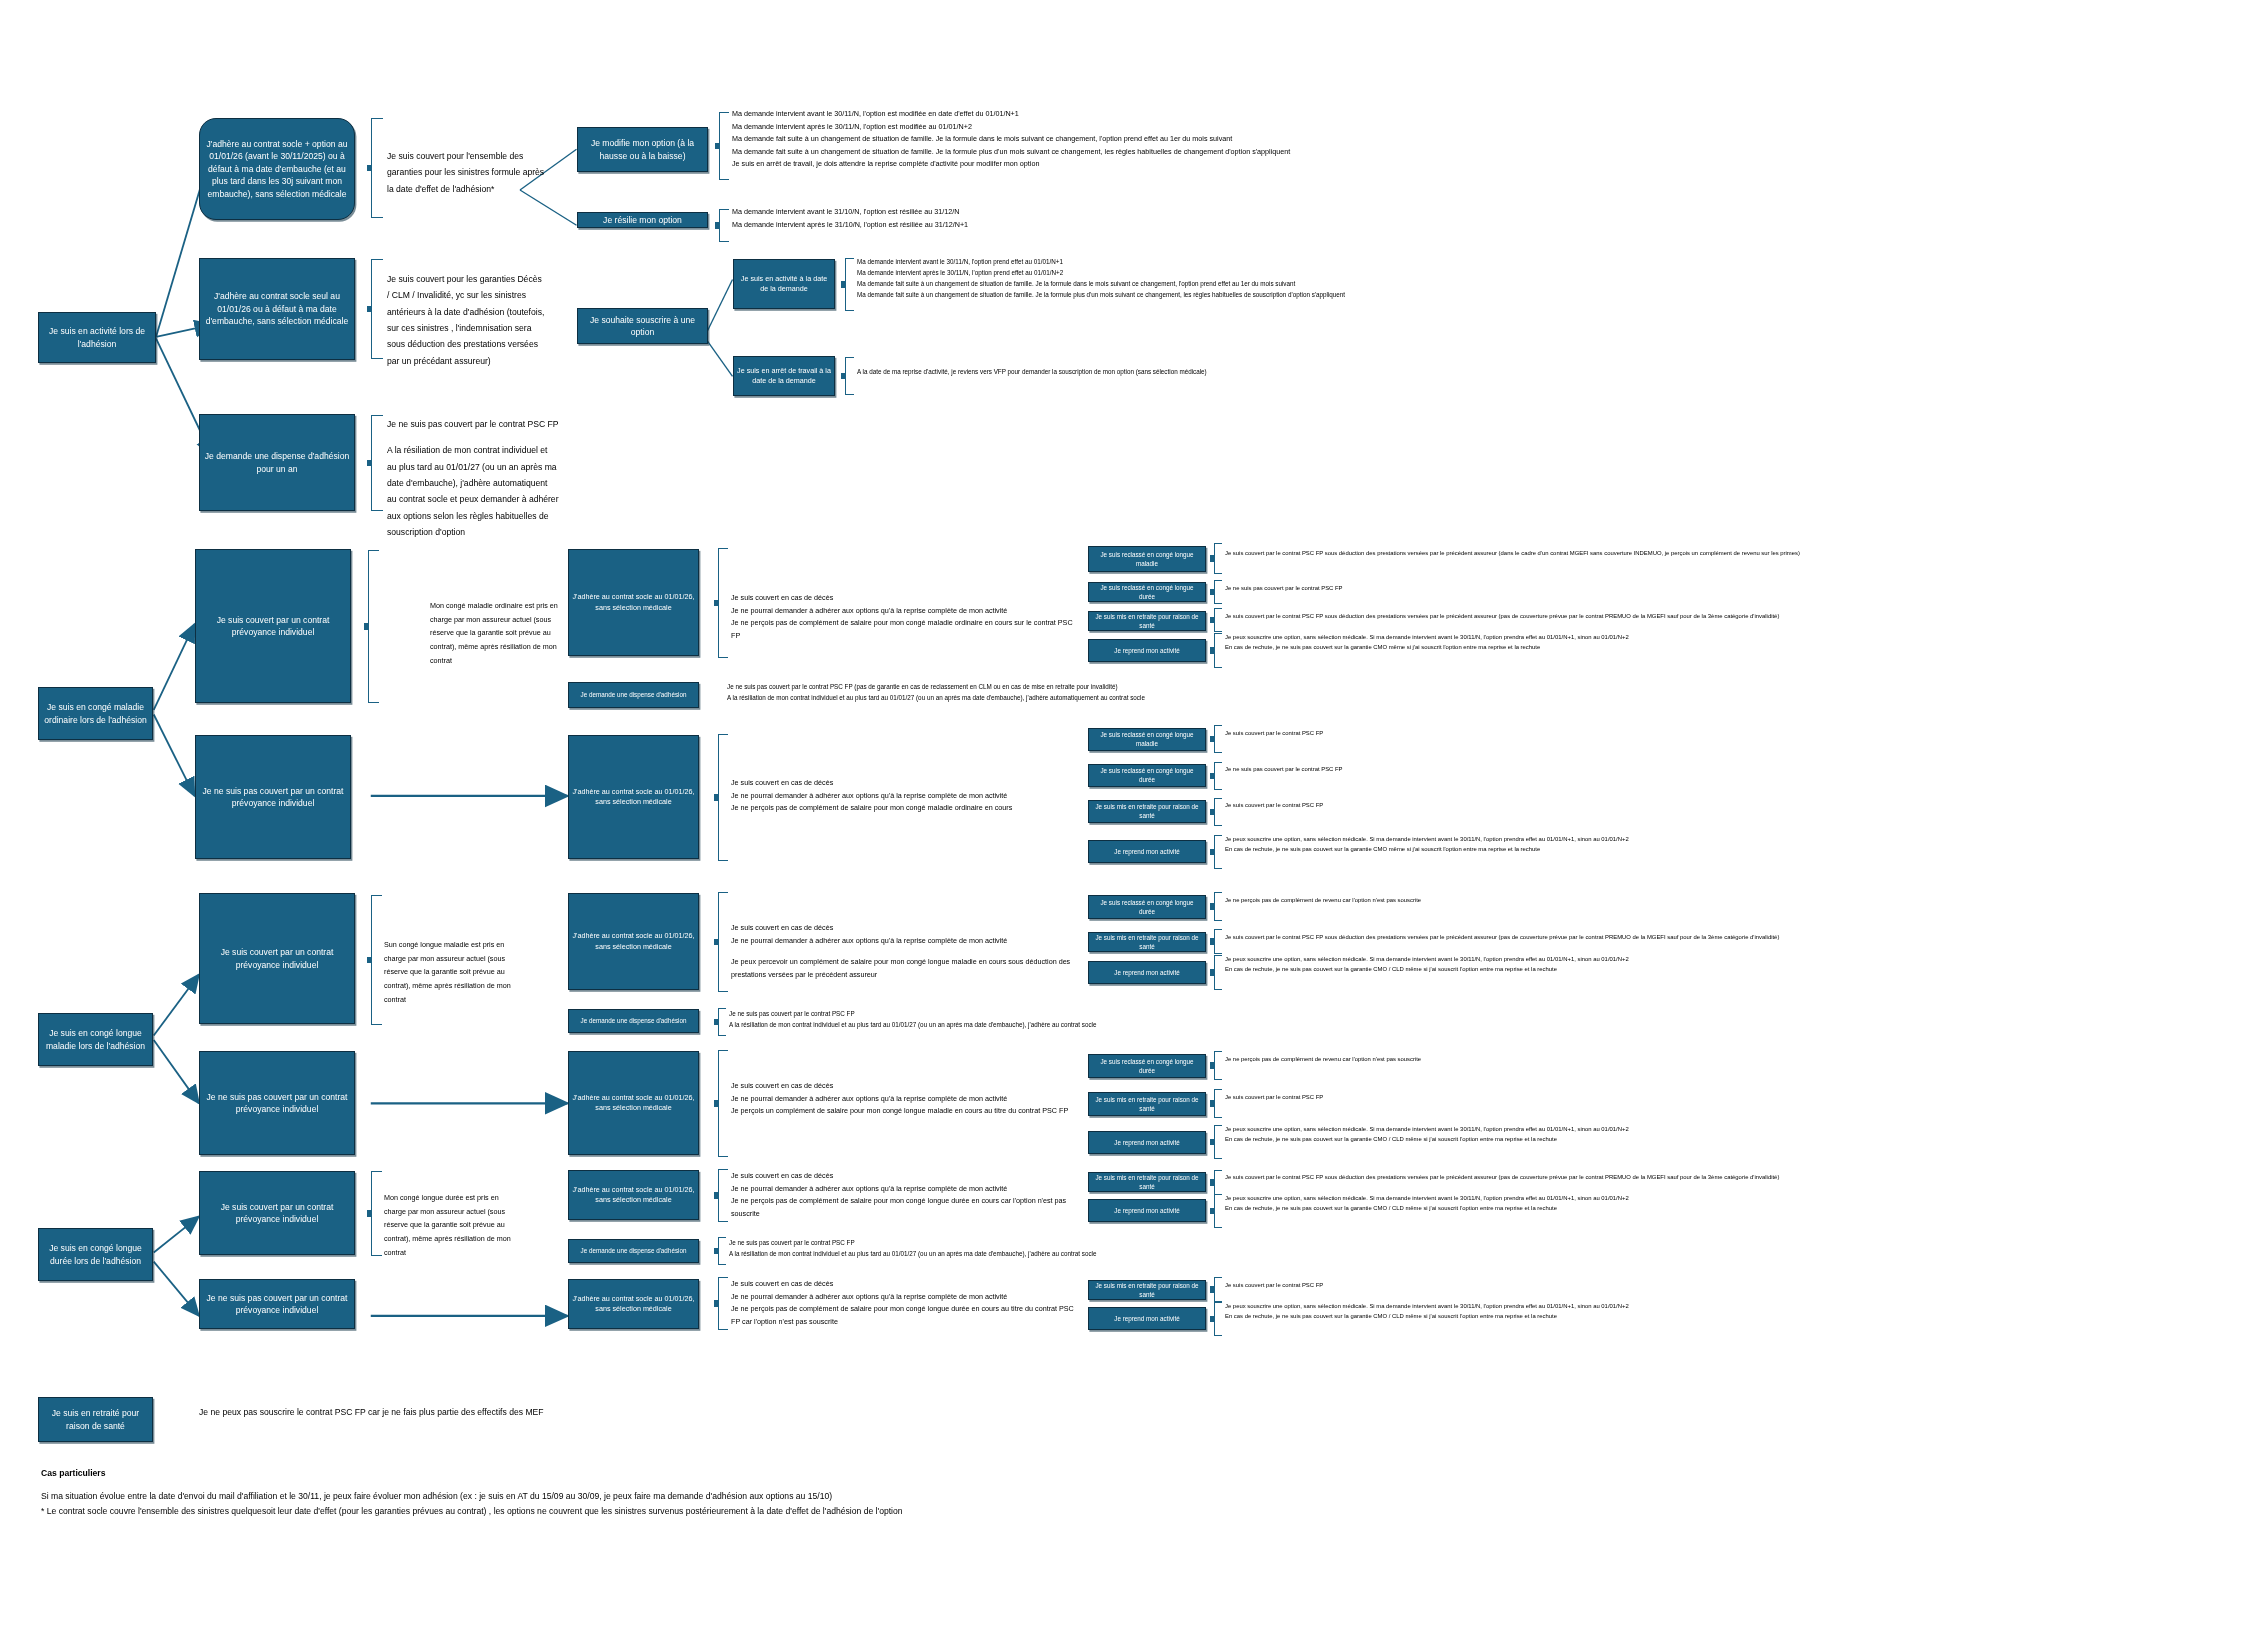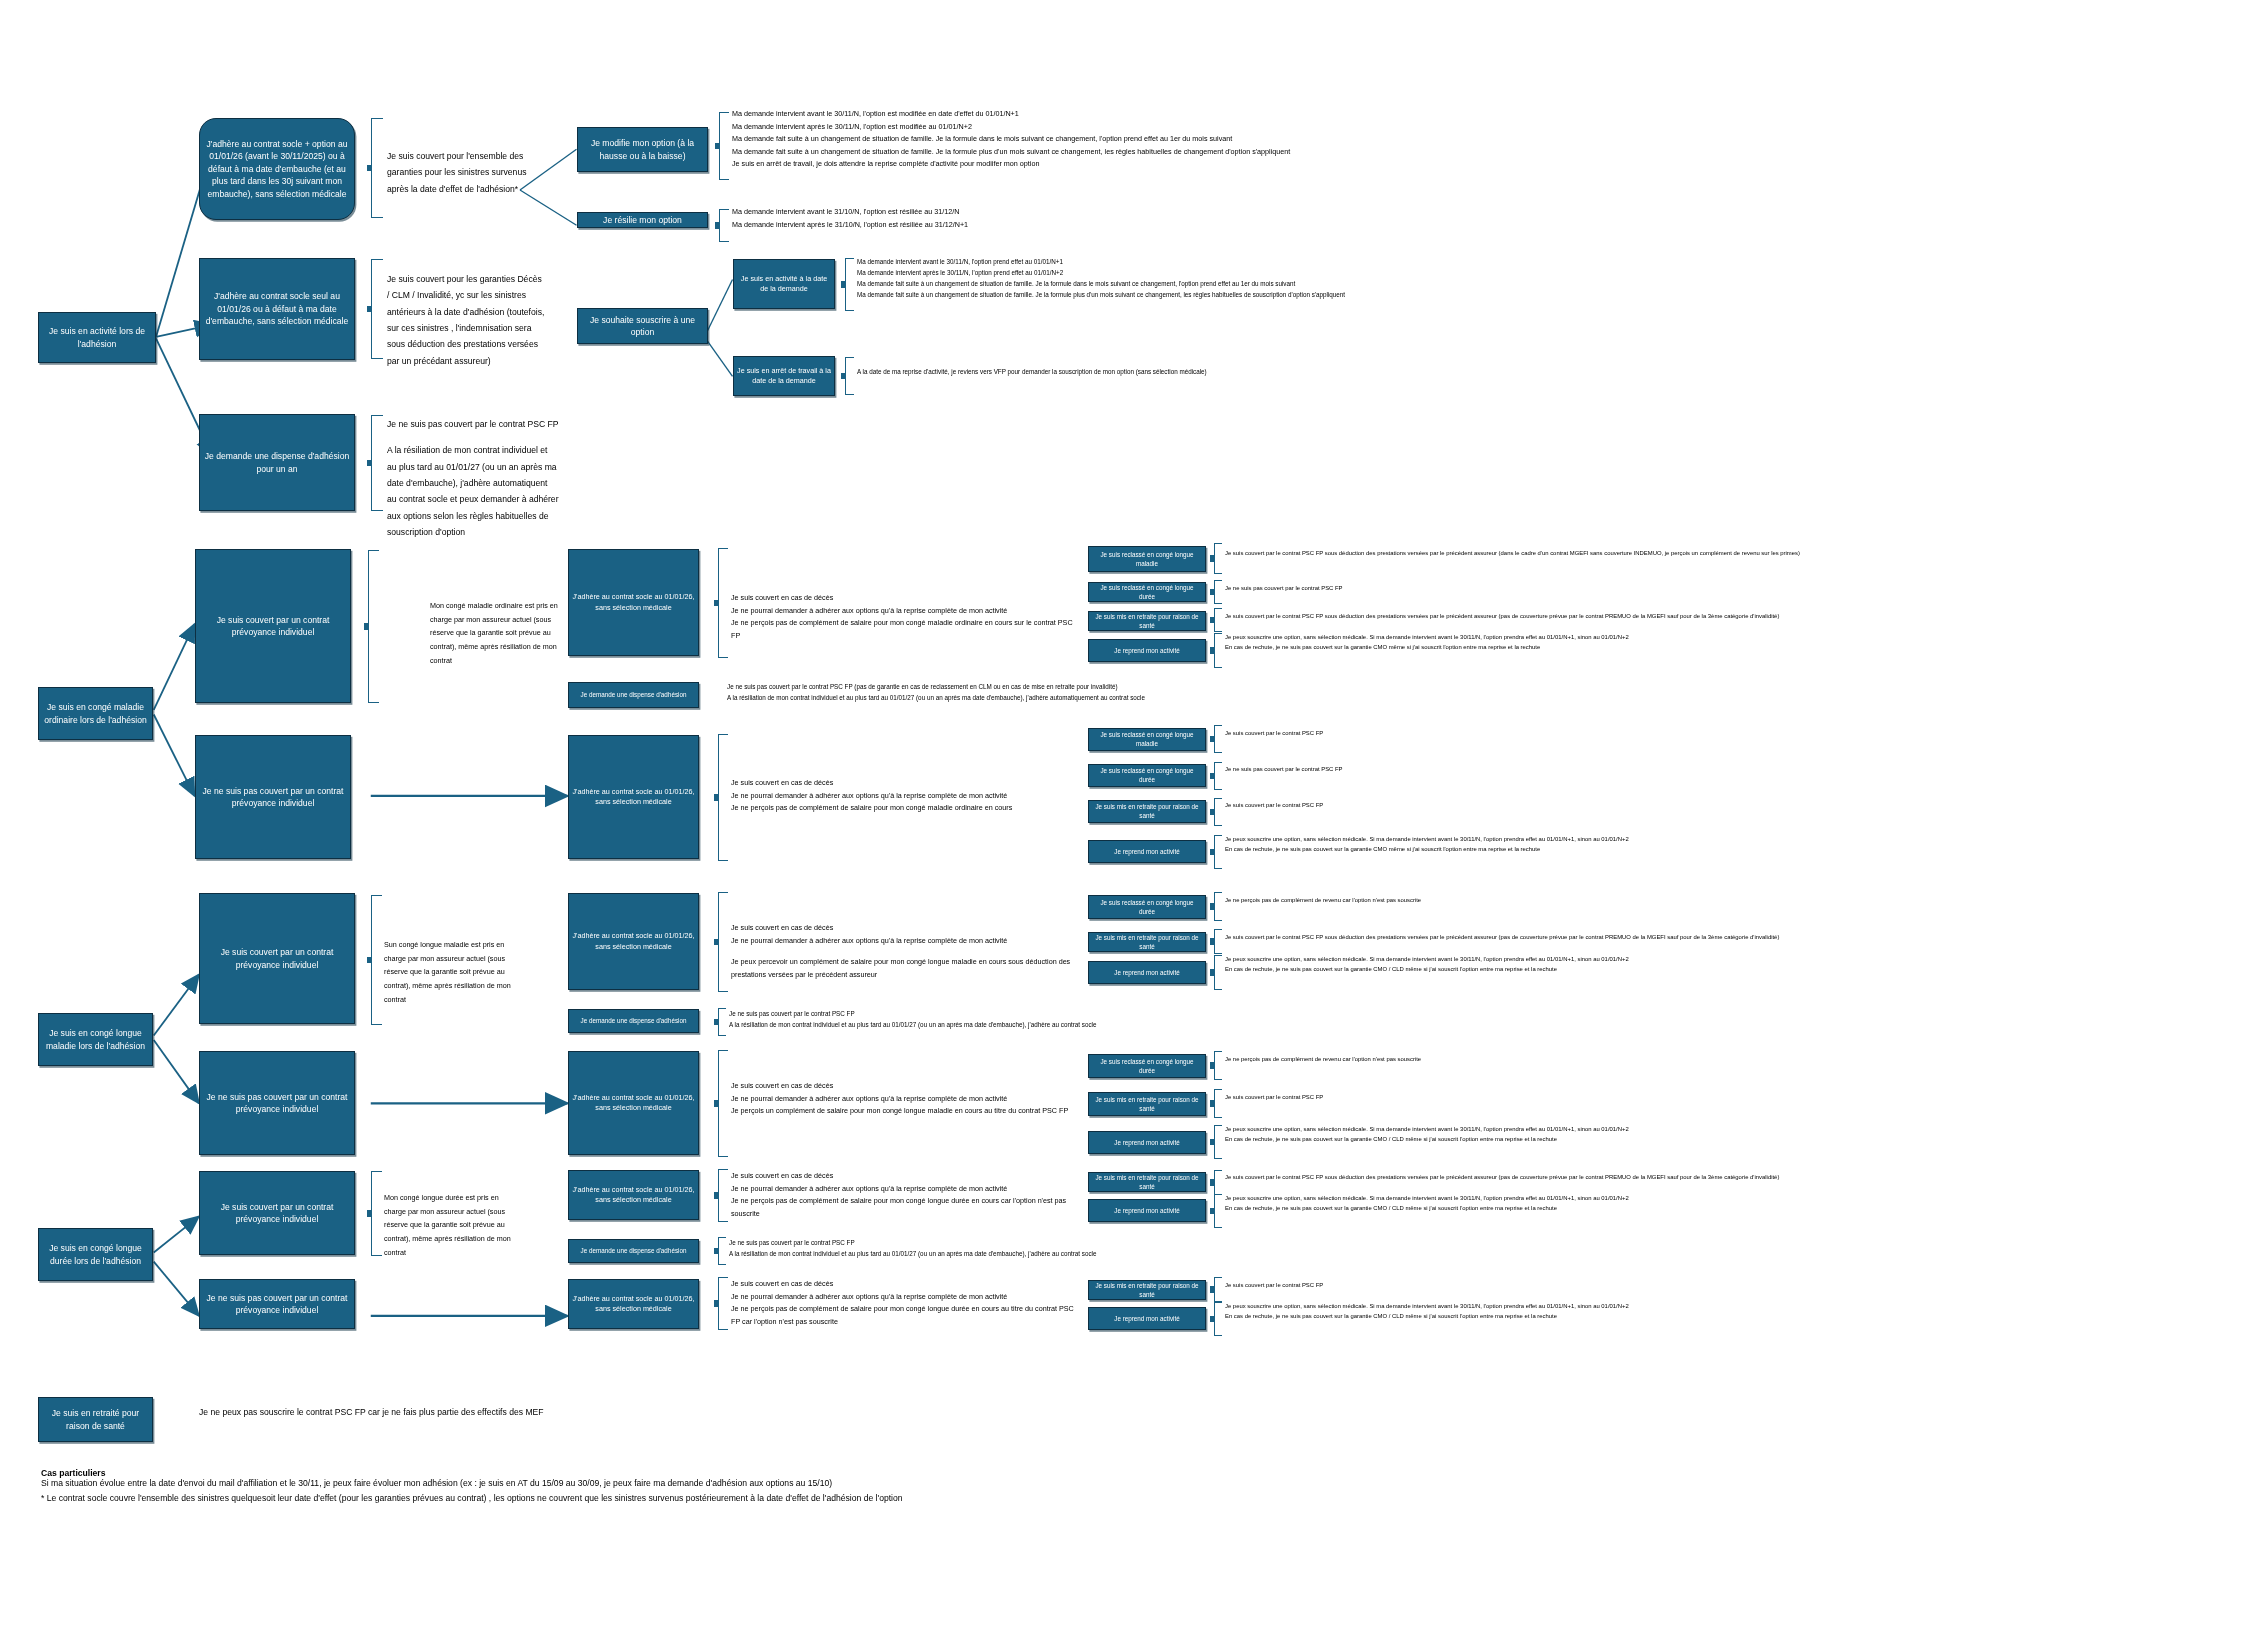--- a/index.html
+++ b/index.html
@@ -72,21 +72,21 @@
     left: 0; top: 0;
     width: 2335px; height: 1651px;
     pointer-events: none;
   }
 
   
   .footer {
     position: absolute;
     color: #000000;
   }
-  .footer .ttl { font-weight: bold; display: block; margin-bottom: 0; }
+  .footer .ttl { font-weight: bold; display: block; margin-bottom: 13px; }
   .footer .ln { display: block; margin-bottom: 5.4px; }
   .fs-m  { font-size: 8.6px; }
   .fs-s  { font-size: 7.2px; }
   .fs-xs { font-size: 6.3px; }
   .fs-xxs{ font-size: 5.9px; }
 </style>
 </head>
 <body>
 
 <div id="canvas">
@@ -135,21 +135,21 @@
     </div>
   <div class="box fs-m" style="left:38px;  top:1397px; width:115px; height:45px;">
       <span>Je suis en retraité pour raison de santé</span>
     </div>
 
   <div class="box fs-m" style="left:199px; top:118px; width:156px; height:102px;border-radius:17px;">
       <span>J'adhère au contrat socle + option au 01/01/26 (avant le 30/11/2025) ou à défaut à ma date d'embauche (et au plus tard dans les 30j suivant mon embauche), sans sélection médicale</span>
     </div>
   <div class="brace" style="left:371px; top:118px; width:11.8px; height:100px;"></div>
   <div class="note fs-m" style="left:387px; top:148px; width:158px;">
-      <span class="ln">Je suis couvert pour l'ensemble des garanties pour les sinistres survenus après la date d'effet de l'adhésion*</span>
+      <span class="ln">Je suis couvert pour l'ensemble des garanties pour les sinistres formule après la date d'effet de l'adhésion*</span>
     </div>
 
   <div class="box fs-m" style="left:199px; top:258px; width:156px; height:102px;">
       <span>J'adhère au contrat socle seul au 01/01/26 ou à défaut à ma date d'embauche, sans sélection médicale</span>
     </div>
   <div class="brace" style="left:371px; top:259px; width:11.8px; height:100px;"></div>
   <div class="note fs-m" style="left:387px; top:271px; width:158px;">
       <span class="ln">Je suis couvert pour les garanties Décès / CLM / Invalidité, yc sur les sinistres antérieurs à la date d'adhésion (toutefois, sur ces sinistres , l'indemnisation sera sous déduction des prestations versées par un précédant assureur)</span>
     </div>
 

